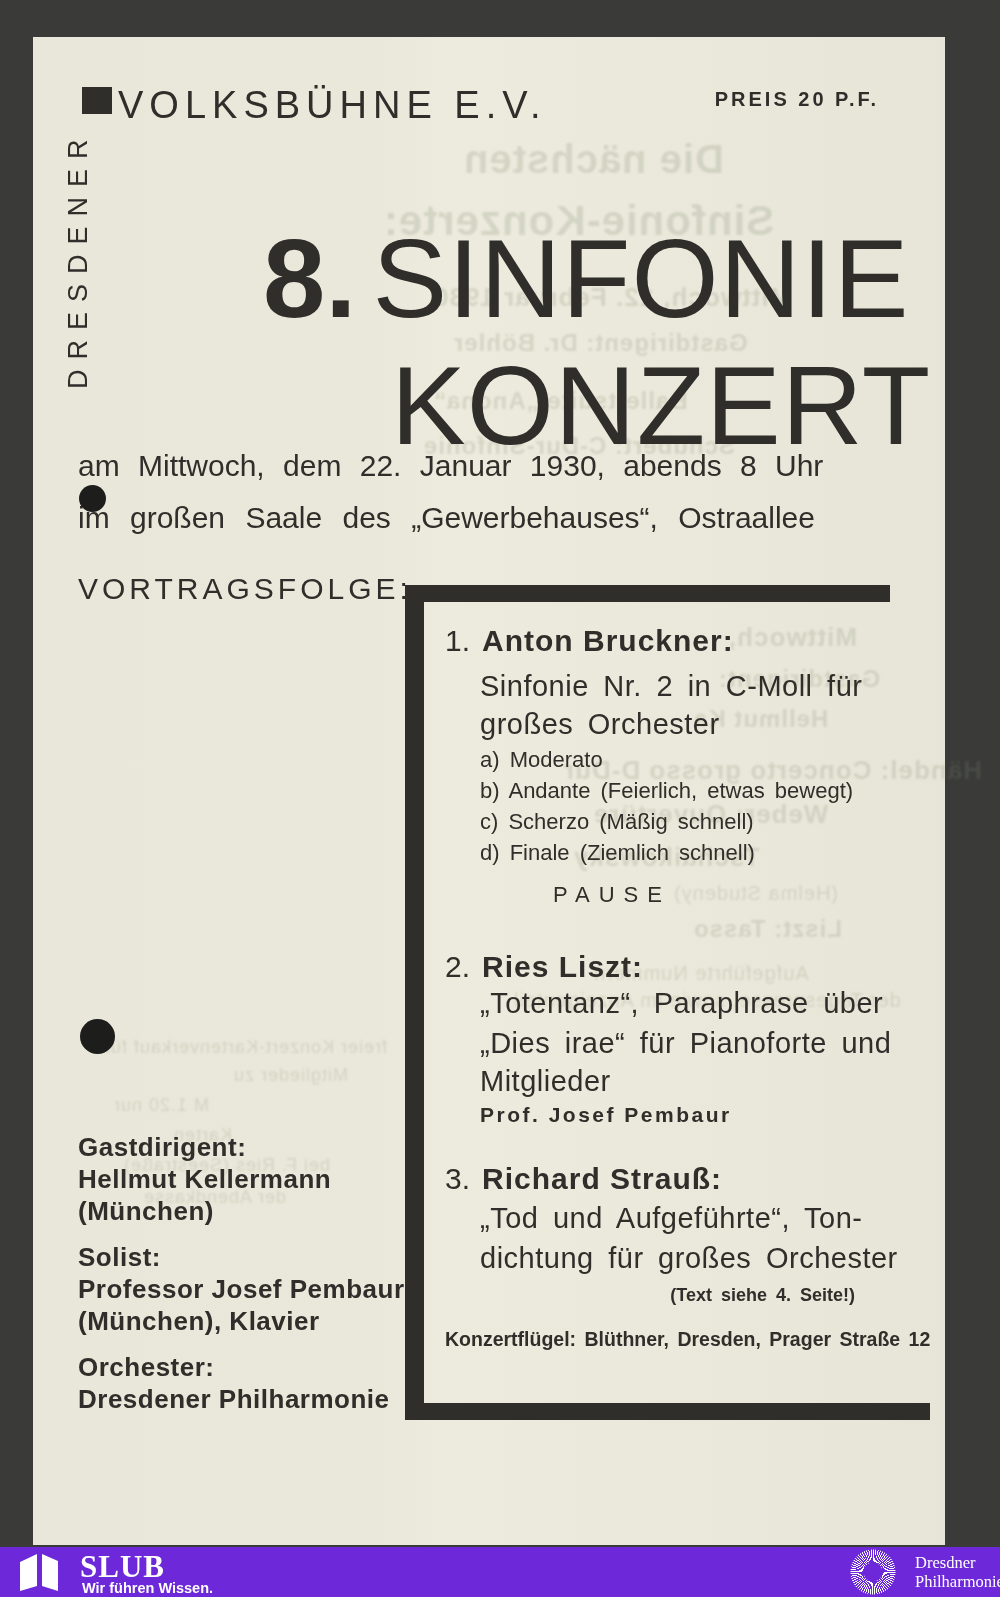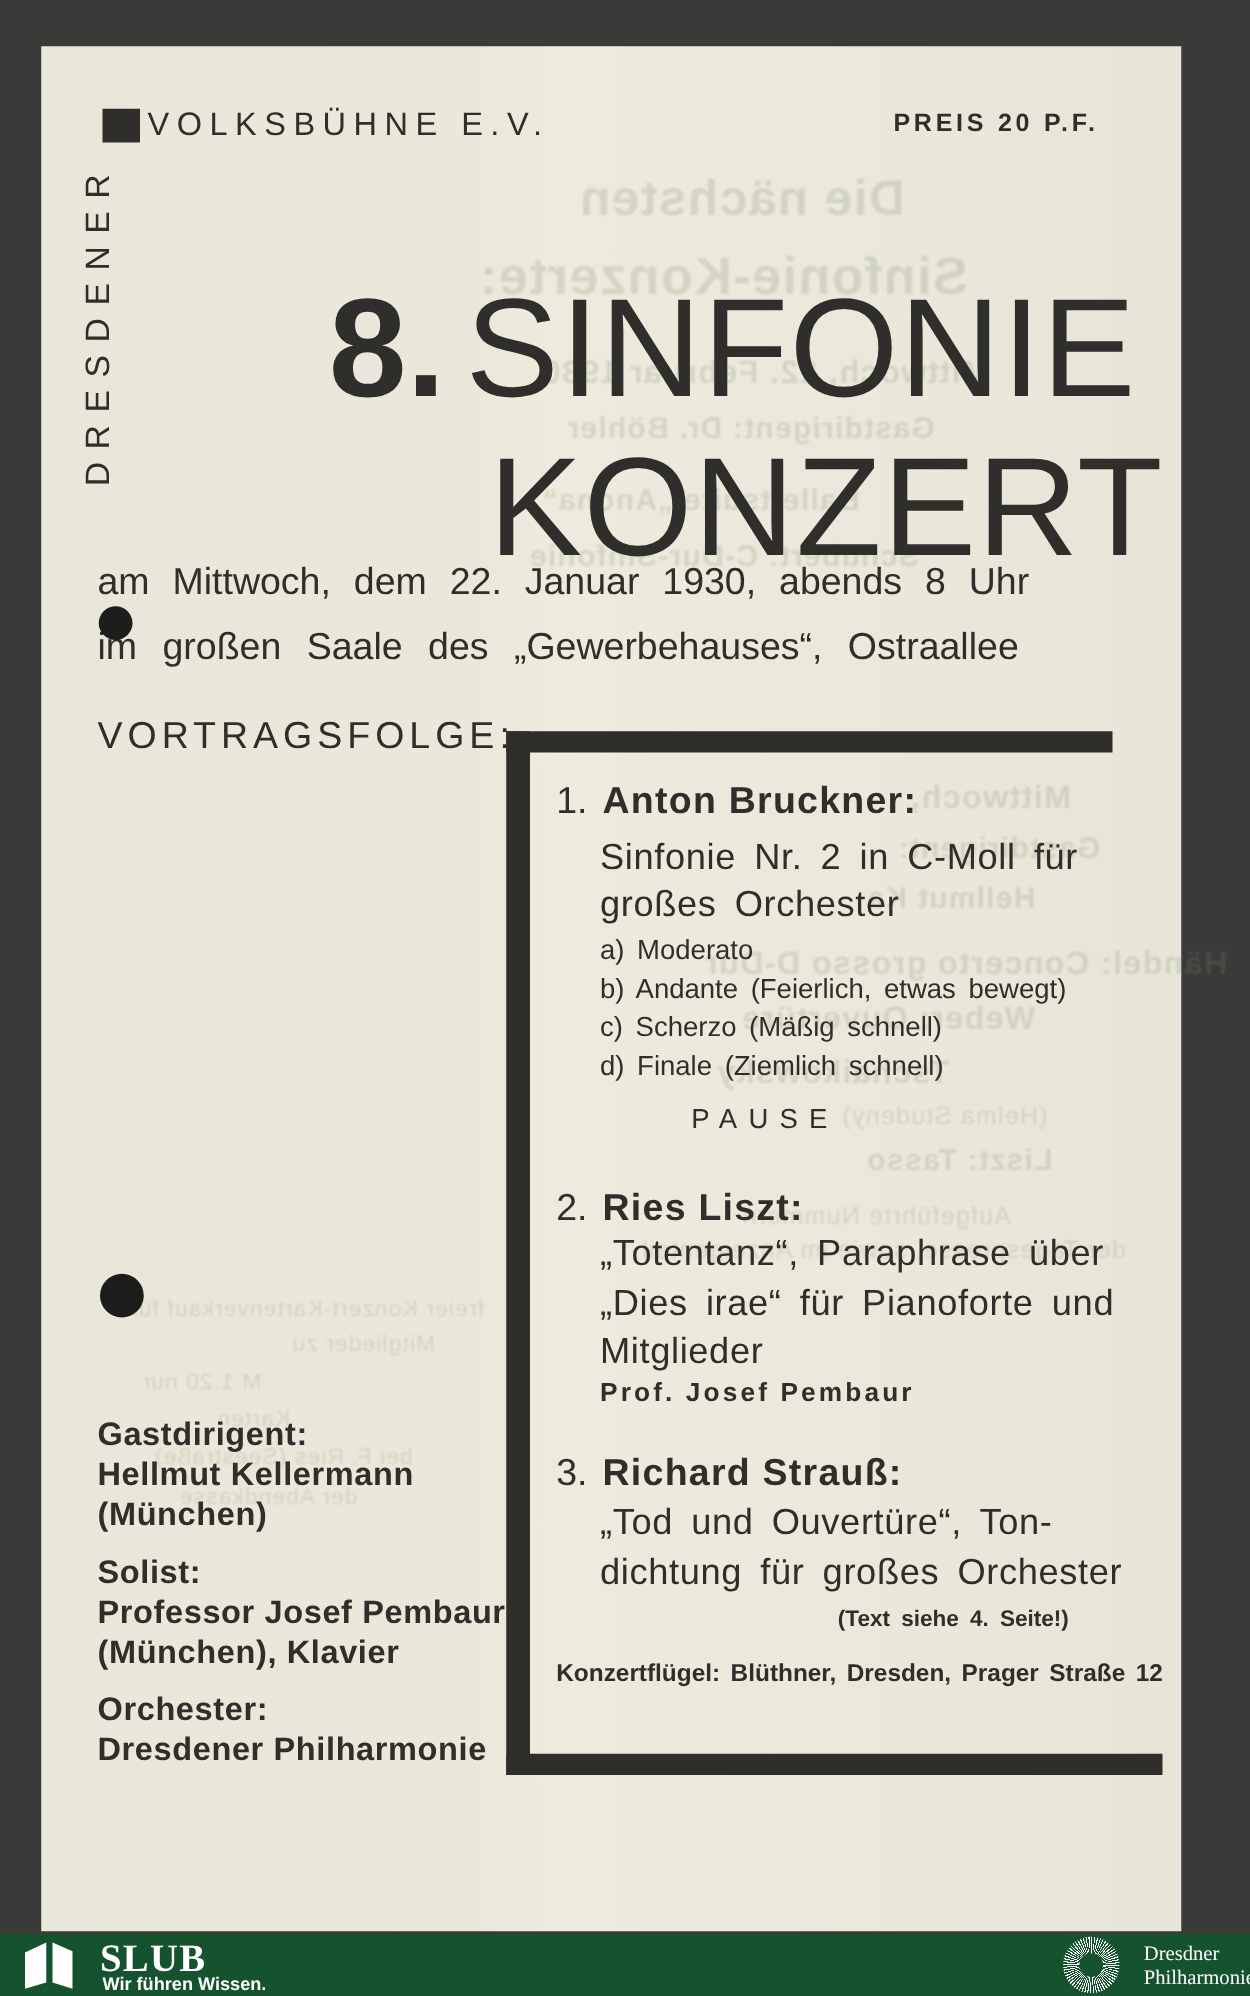--- a/index.html
+++ b/index.html
@@ -15,21 +15,21 @@
     color:#2f2e2a;
   }
   
   .bl{
     position:absolute;transform:scaleX(-1);
     color:#7d8a6e;opacity:.22;filter:blur(.8px);
     white-space:nowrap;letter-spacing:1px;
   }
   
   .blk-square{position:absolute;left:49px;top:50px;width:30px;height:27px;background:#2f2e2a;}
-  .assoc{position:absolute;left:85px;top:47px;font-size:26px;font-weight:500;letter-spacing:6px;white-space:nowrap;}
+  .assoc{position:absolute;left:85px;top:47px;font-size:38px;font-weight:500;letter-spacing:6px;white-space:nowrap;}
   .price{position:absolute;right:66px;top:51px;font-size:20px;font-weight:700;letter-spacing:3px;white-space:nowrap;}
   .vertical{
     position:absolute;left:30px;top:92px;width:260px;height:34px;
     transform:rotate(-90deg) translateX(-260px);transform-origin:0 0;
     font-size:27px;font-weight:500;letter-spacing:10px;white-space:nowrap;
   }
   
   .title-line{position:absolute;white-space:nowrap;font-size:112px;line-height:1;font-weight:300;letter-spacing:1px;}
   .t1{left:230px;top:186px;}
   .t2{left:358px;top:313px;}
@@ -57,21 +57,21 @@
   
   .credit{position:absolute;left:45px;font-size:26px;font-weight:700;letter-spacing:.5px;white-space:nowrap;line-height:32px;}
   .c1{top:1094px;} .c2{top:1204px;} .c3{top:1314px;}
   
   .hole{position:absolute;background:#1d1d1b;border-radius:50%;}
   .hole1{left:46px;top:448px;width:27px;height:27px;}
   .hole2{left:47px;top:982px;width:35px;height:35px;}
   
   .footer{
     position:absolute;left:0;top:1547px;width:1000px;height:50px;
-    background:#14532d;color:#fff;
+    background:#6d28d9;color:#fff;
   }
   .slub-icon{position:absolute;left:18px;top:5px;}
   .slub-name{position:absolute;left:80px;top:2px;font-family:"Liberation Serif", serif;font-weight:700;font-size:31px;letter-spacing:1px;}
   .slub-tagline{position:absolute;left:82px;top:33px;font-size:14.5px;font-weight:700;}
   .phil-logo{
     position:absolute;left:849px;top:1px;width:48px;height:48px;border-radius:50%;
     background:repeating-conic-gradient(#ffffff 0deg 2.5deg,rgba(255,255,255,0) 2.5deg 6deg);
     -webkit-mask:radial-gradient(circle,transparent 0 9px,#000 10px 22px,transparent 23px);
             mask:radial-gradient(circle,transparent 0 9px,#000 10px 22px,transparent 23px);
   }
@@ -136,21 +136,21 @@
 
   <div class="pause">PAUSE</div>
 
   <div class="composer-line" style="top:913px;"><span class="composer-num">2.</span><span class="composer-name">Ries Liszt:</span></div>
   <div class="work" style="top:950px;">„Totentanz“, Paraphrase über</div>
   <div class="work" style="top:990px;">„Dies irae“ für Pianoforte und</div>
   <div class="work" style="top:1028px;">Mitglieder</div>
   <div class="performer">Prof. Josef Pembaur</div>
 
   <div class="composer-line" style="top:1125px;"><span class="composer-num">3.</span><span class="composer-name">Richard Strauß:</span></div>
-  <div class="work" style="top:1165px;">„Tod und Ouvertüre“, Ton-</div>
+  <div class="work" style="top:1165px;">„Tod und Aufgeführte“, Ton-</div>
   <div class="work" style="top:1205px;">dichtung für großes Orchester</div>
   <div class="note-right">(Text siehe 4. Seite!)</div>
   <div class="piano">Konzertflügel: Blüthner, Dresden, Prager Straße 12</div>
 
   <div class="credit c1">
     <div>Gastdirigent:</div>
     <div>Hellmut Kellermann</div>
     <div>(München)</div>
   </div>
   <div class="credit c2">

